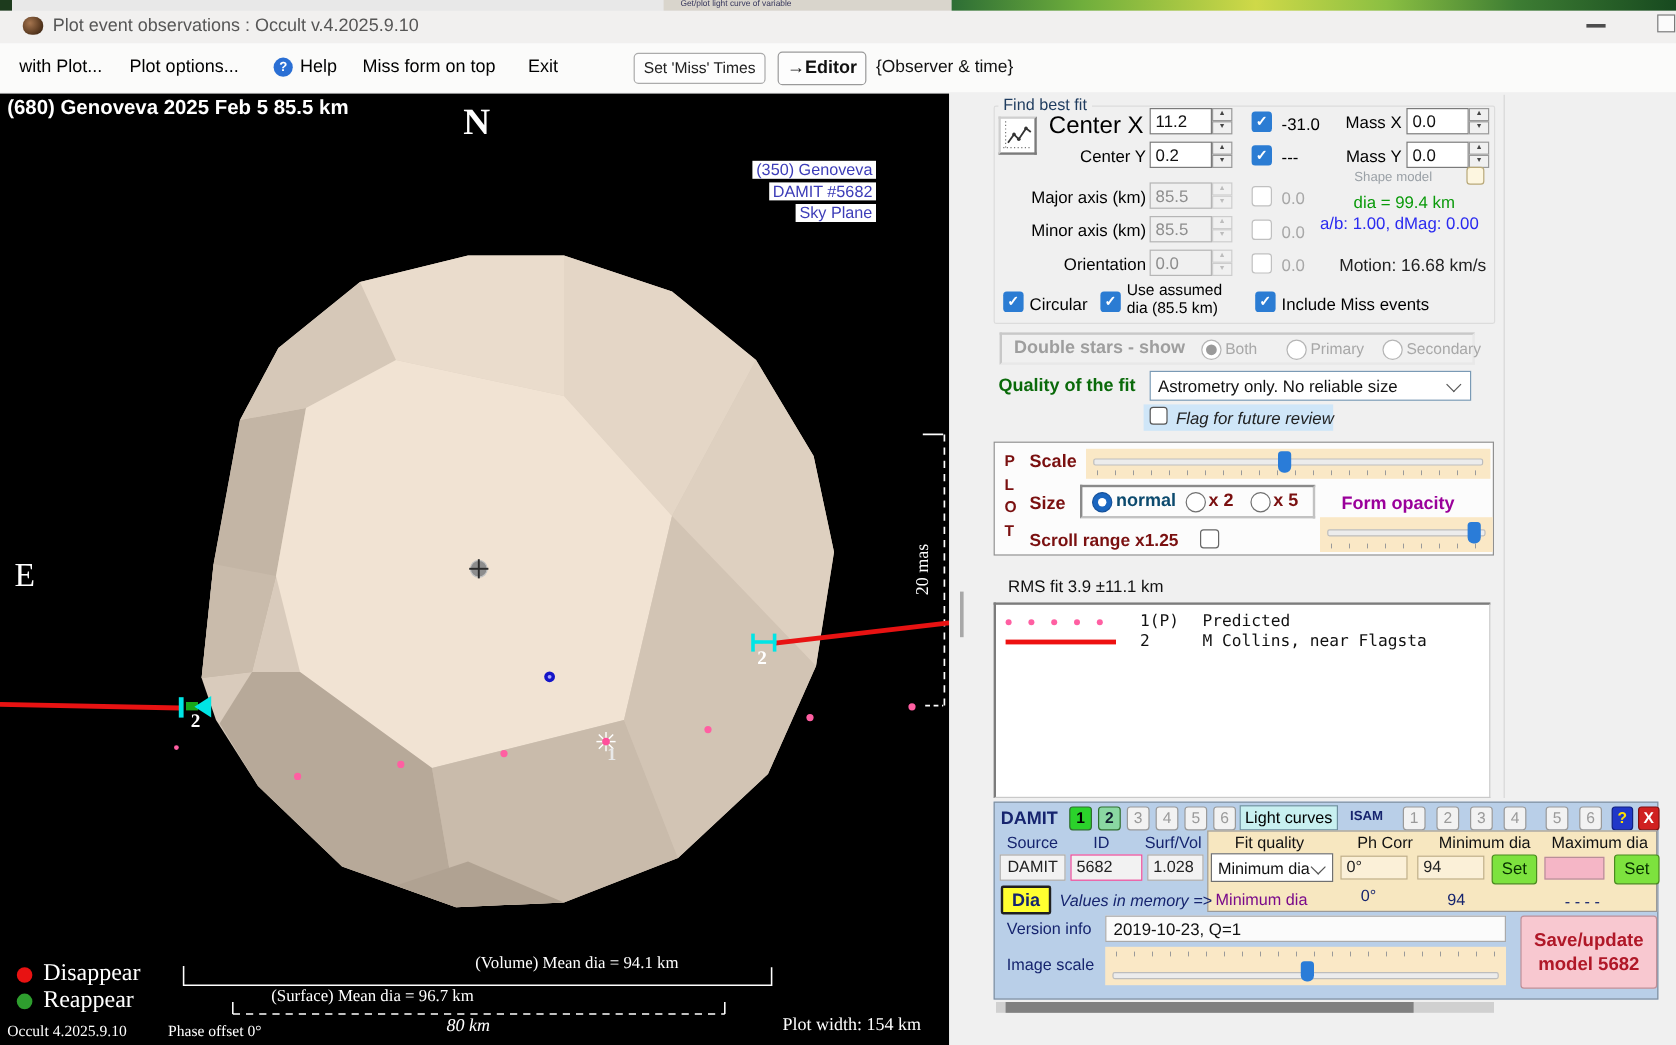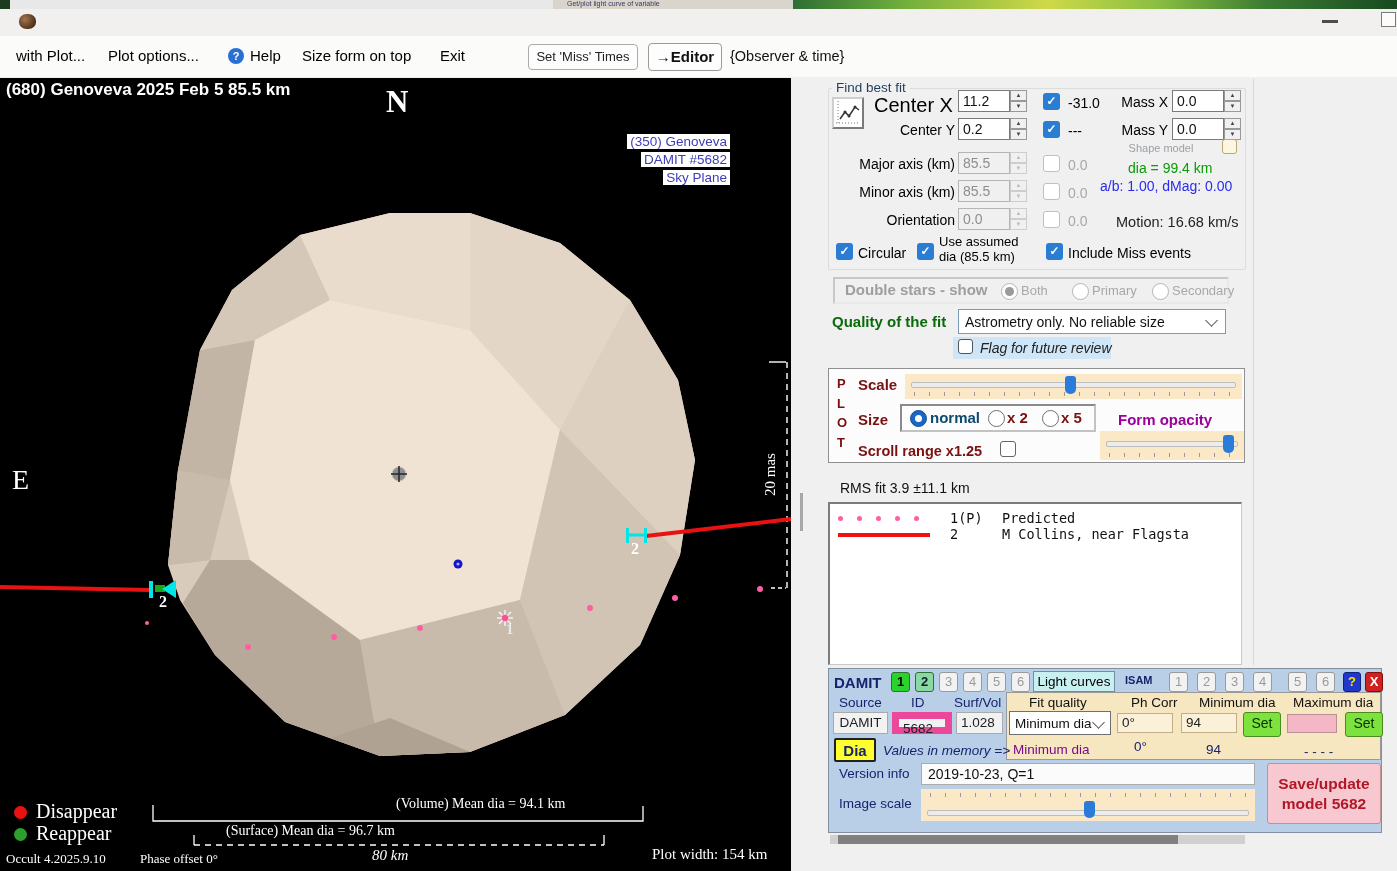--- a/index.html
+++ b/index.html
@@ -55,30 +55,31 @@
 <div class="a" style="left:0;top:0;width:1397px;height:9px;background:#e8e8e8">
   <div class="a" style="left:0;top:0;width:10px;height:9px;background:#1d3b1d"></div>
   <div class="a" style="left:553px;top:0;width:240px;height:9px;background:#d9d5cc;overflow:hidden">
     <span class="txt" style="left:14px;top:0;font-size:7px;color:#36365c">Get/plot light curve of variable</span>
   </div>
   <div class="a" style="left:793px;top:0;width:604px;height:9px;background:linear-gradient(90deg,#2d6e35 0%,#6fae3c 18%,#cfd948 42%,#8bbf42 60%,#3d7d33 78%,#17491f 100%)"></div>
 </div>
 
 <div class="a" style="left:0;top:9px;width:1397px;height:27px;background:#f1f0ef">
   <span class="a" style="left:19px;top:5px;width:17px;height:15px;border-radius:45%;background:radial-gradient(circle at 35% 35%,#a5754f,#5d3c22 60%,#2a1a0c)"></span>
+  <span class="txt" style="left:44px;top:4px;font-size:15px;color:#565656">Plot event observations : Occult v.4.2025.9.10</span>
   <span class="a" style="left:1322px;top:11px;width:16px;height:3px;background:#4d4d4d"></span>
   <span class="a" style="left:1381px;top:3px;width:15px;height:15px;border:1.5px solid #7a7a7a;background:#fbfbfb"></span>
 </div>
 
 <div class="a" style="left:0;top:36px;width:1397px;height:41px;background:#fbfbfa">
   <span class="txt" style="left:16px;top:11px;font-size:15px;color:#000">with Plot...</span>
   <span class="txt" style="left:108px;top:11px;font-size:15px;color:#000">Plot options...</span>
   <span class="a" style="left:228px;top:12px;width:16px;height:16px;border-radius:50%;background:#2a6fd4;color:#fff;font-size:11px;font-weight:bold;text-align:center;line-height:16px">?</span>
   <span class="txt" style="left:250px;top:11px;font-size:15px;color:#000">Help</span>
-  <span class="txt" style="left:302px;top:11px;font-size:15px;color:#000">Size form on top</span>
+  <span class="txt" style="left:302px;top:11px;font-size:15px;color:#000">Miss form on top</span>
   <span class="txt" style="left:440px;top:11px;font-size:15px;color:#000">Exit</span>
   <span class="txt" style="left:528px;top:8px;width:110px;height:26px;border:1px solid #ababab;border-radius:4px;background:#fdfdfd;font-size:13px;text-align:center;line-height:24px;color:#222">Set 'Miss' Times</span>
   <span class="txt" style="left:648px;top:7px;width:74px;height:28px;border:1px solid #9a9a9a;border-radius:4px;background:#fdfdfd;font-size:15px;font-weight:bold;text-align:center;line-height:26px;color:#111">→Editor</span>
   <span class="txt" style="left:730px;top:12px;font-size:14.5px;color:#111">{Observer &amp; time}</span>
 </div>
 
 <div class="a" style="left:0;top:78px;width:791px;height:793px;background:#000">
   <svg width="791" height="793" viewBox="0 0 791 793" style="position:absolute;left:0;top:0">
 
     <g>
@@ -363,21 +364,21 @@
     <span class="txt" style="left:82px;top:26px;font-size:13.5px;color:#16246e">ID</span>
     <span class="txt" style="left:125px;top:26px;font-size:13.5px;color:#16246e">Surf/Vol</span>
 
     <div class="a" style="left:177px;top:23px;width:375px;height:68px;background:#f7e7c0;border:1px solid #9a9a9a"></div>
     <span class="txt" style="left:200px;top:26px;font-size:13.5px;color:#111">Fit quality</span>
     <span class="txt" style="left:302px;top:26px;font-size:13.5px;color:#111">Ph Corr</span>
     <span class="txt" style="left:370px;top:26px;font-size:13.5px;color:#111">Minimum dia</span>
     <span class="txt" style="left:464px;top:26px;font-size:13.5px;color:#111">Maximum dia</span>
 
     <span class="txt" style="left:4px;top:43px;width:55px;height:22px;background:#f2f2f2;border:1px solid #aaa;text-align:center;line-height:20px;font-size:13.5px;color:#222">DAMIT</span>
-    <span class="txt" style="left:63px;top:43px;width:60px;height:22px;background:#f2f2f2;border:7px solid #ec4899;padding-left:4px;line-height:20px;font-size:13.5px;color:#222">5682</span>
+    <span class="txt" style="left:63px;top:43px;width:60px;height:22px;background:#f2f2f2;border:1px solid #ec4899;padding-left:4px;line-height:20px;font-size:13.5px;color:#222">5682</span>
     <span class="txt" style="left:127px;top:43px;width:47px;height:22px;background:#f2f2f2;border:1px solid #aaa;padding-left:4px;line-height:20px;font-size:13.5px;color:#222">1.028</span>
     <div class="a" style="left:180px;top:42px;width:102px;height:24px;background:#fff;border:1px solid #707070">
       <span class="txt" style="left:5px;top:4px;font-size:13.5px;color:#111">Minimum dia</span>
       <span class="chev" style="right:7px;top:6px"></span>
     </div>
     <span class="txt" style="left:288px;top:44px;width:56px;height:20px;background:#fbf0d8;border:1px solid #c0ae86;padding-left:4px;line-height:18px;font-size:13.5px;color:#222">0°</span>
     <span class="txt" style="left:352px;top:44px;width:56px;height:20px;background:#fbf0d8;border:1px solid #c0ae86;padding-left:4px;line-height:18px;font-size:13.5px;color:#222">94</span>
     <span class="setbtn" style="left:414px;top:43px">Set</span>
     <span class="a" style="left:458px;top:45px;width:50px;height:19px;background:#f5b6c6;border:1px solid #b89098"></span>
     <span class="setbtn" style="left:516px;top:43px">Set</span>

